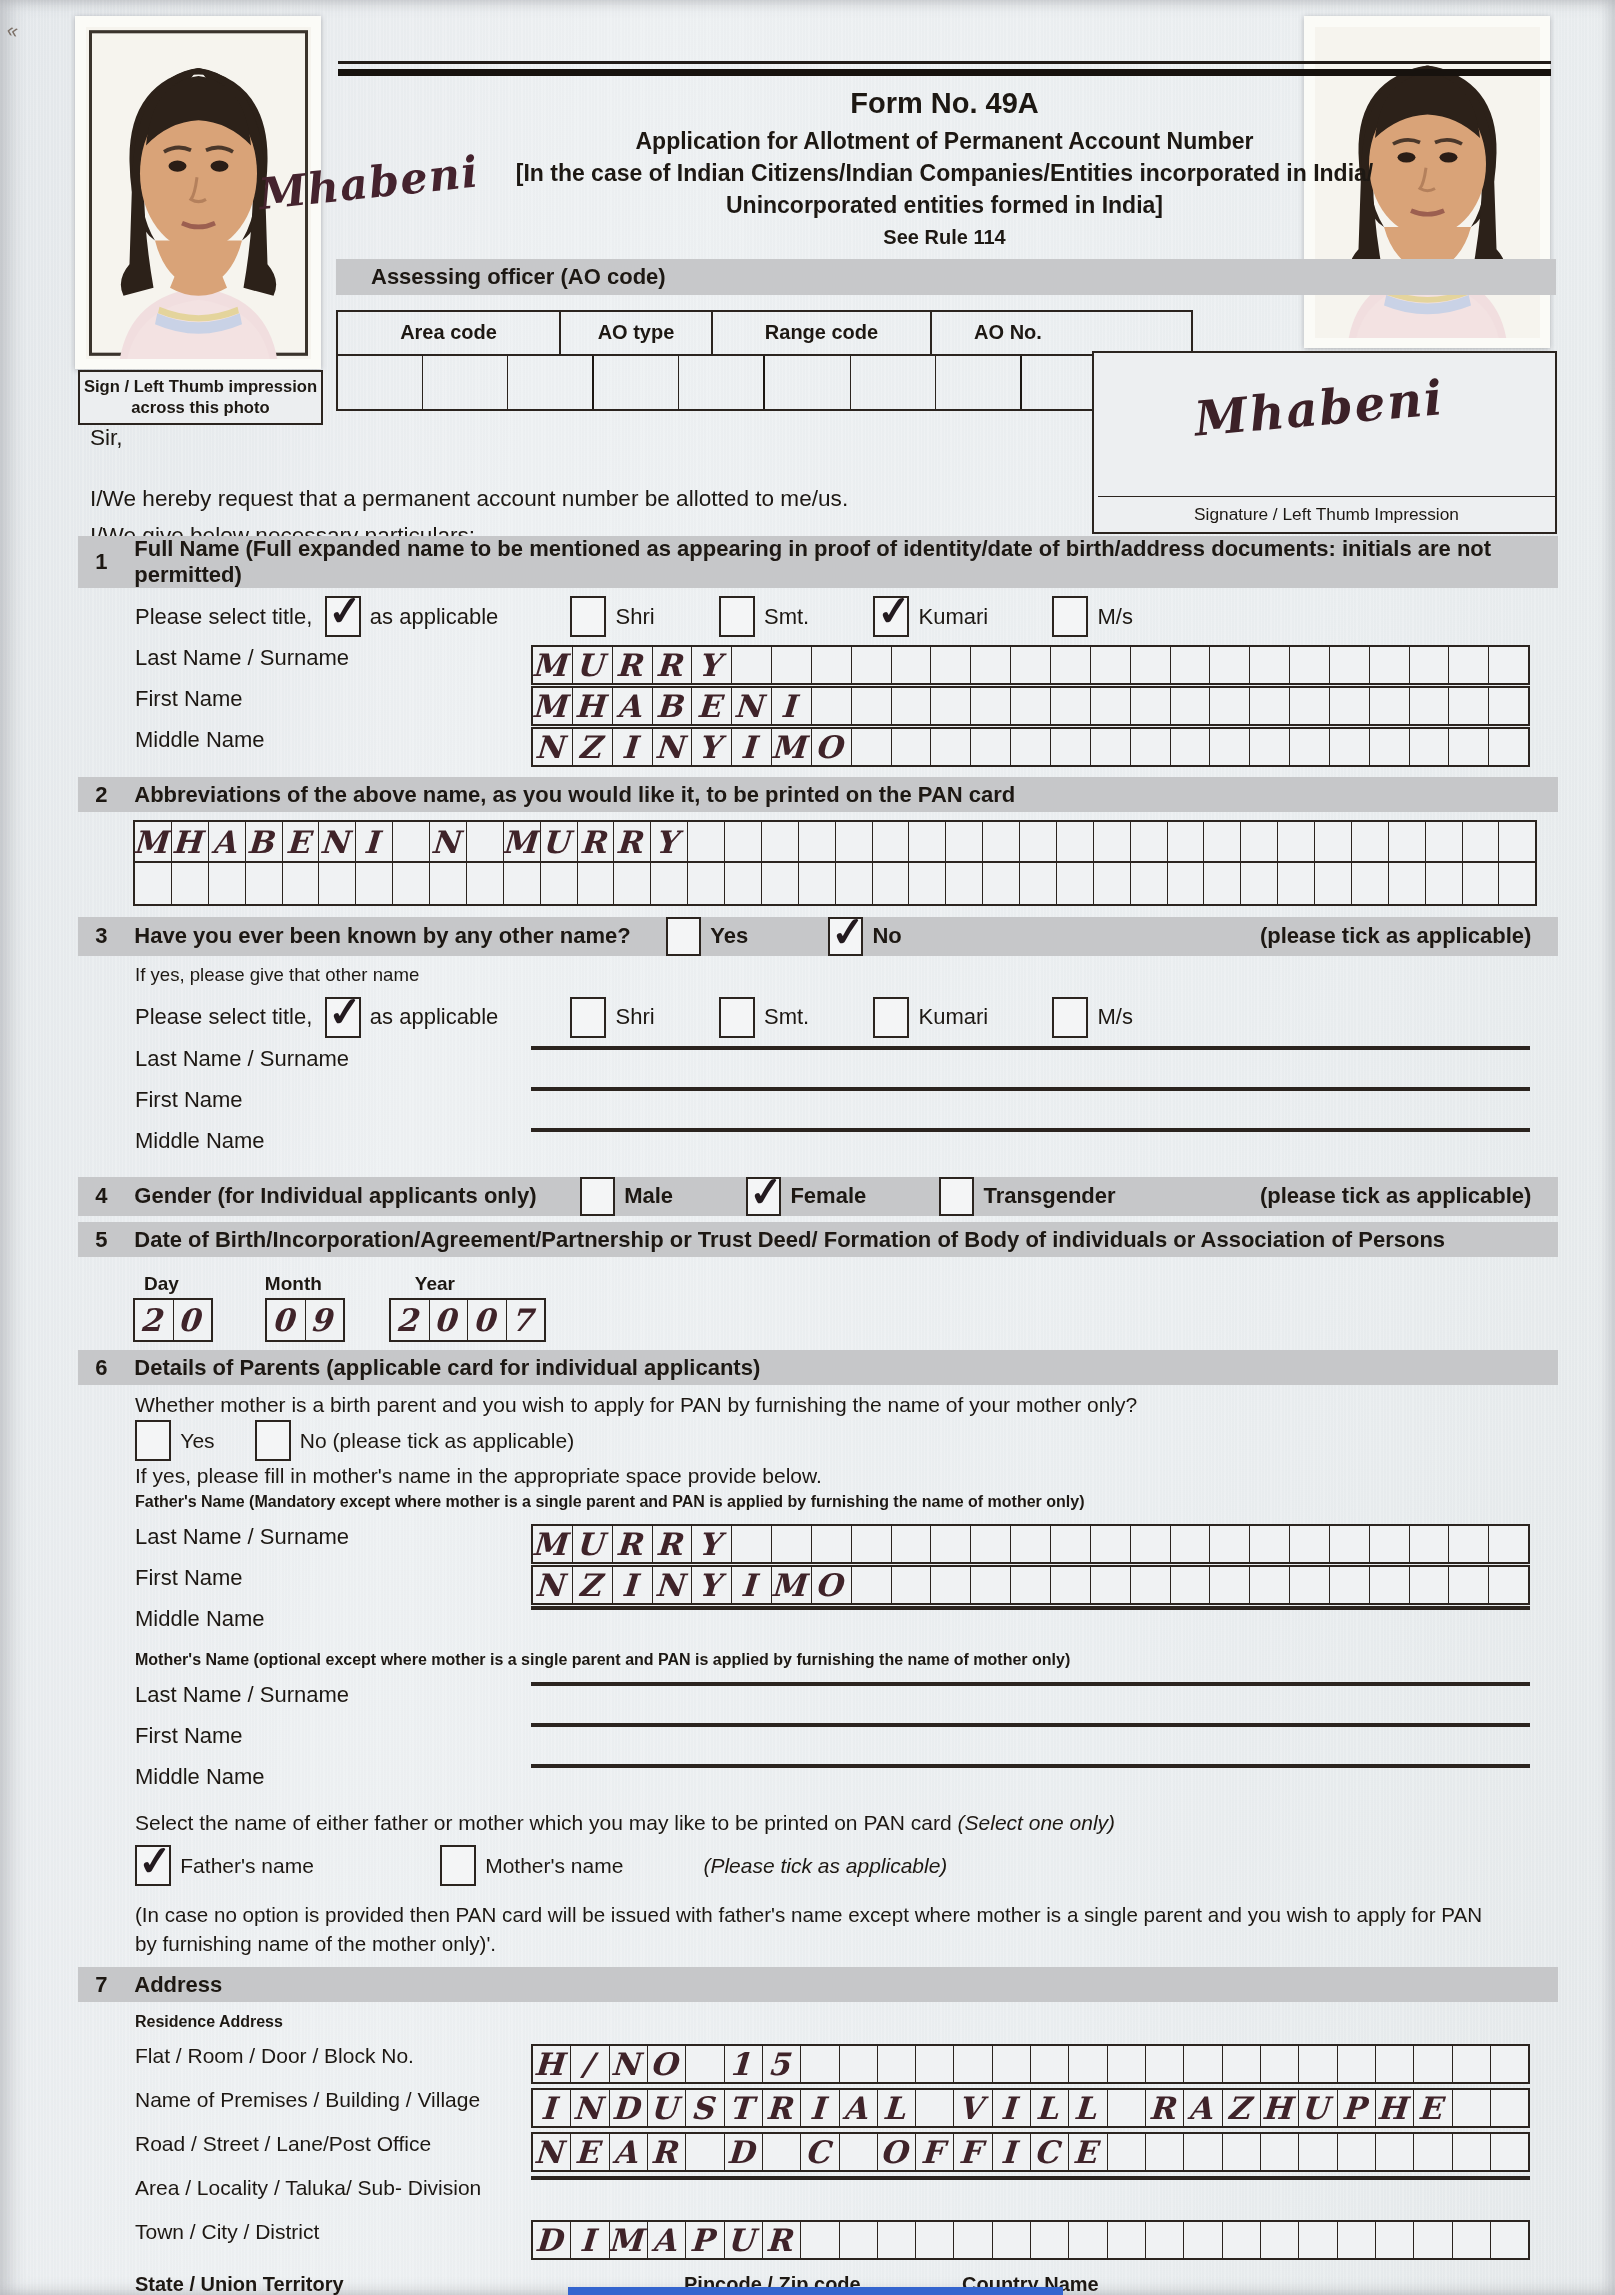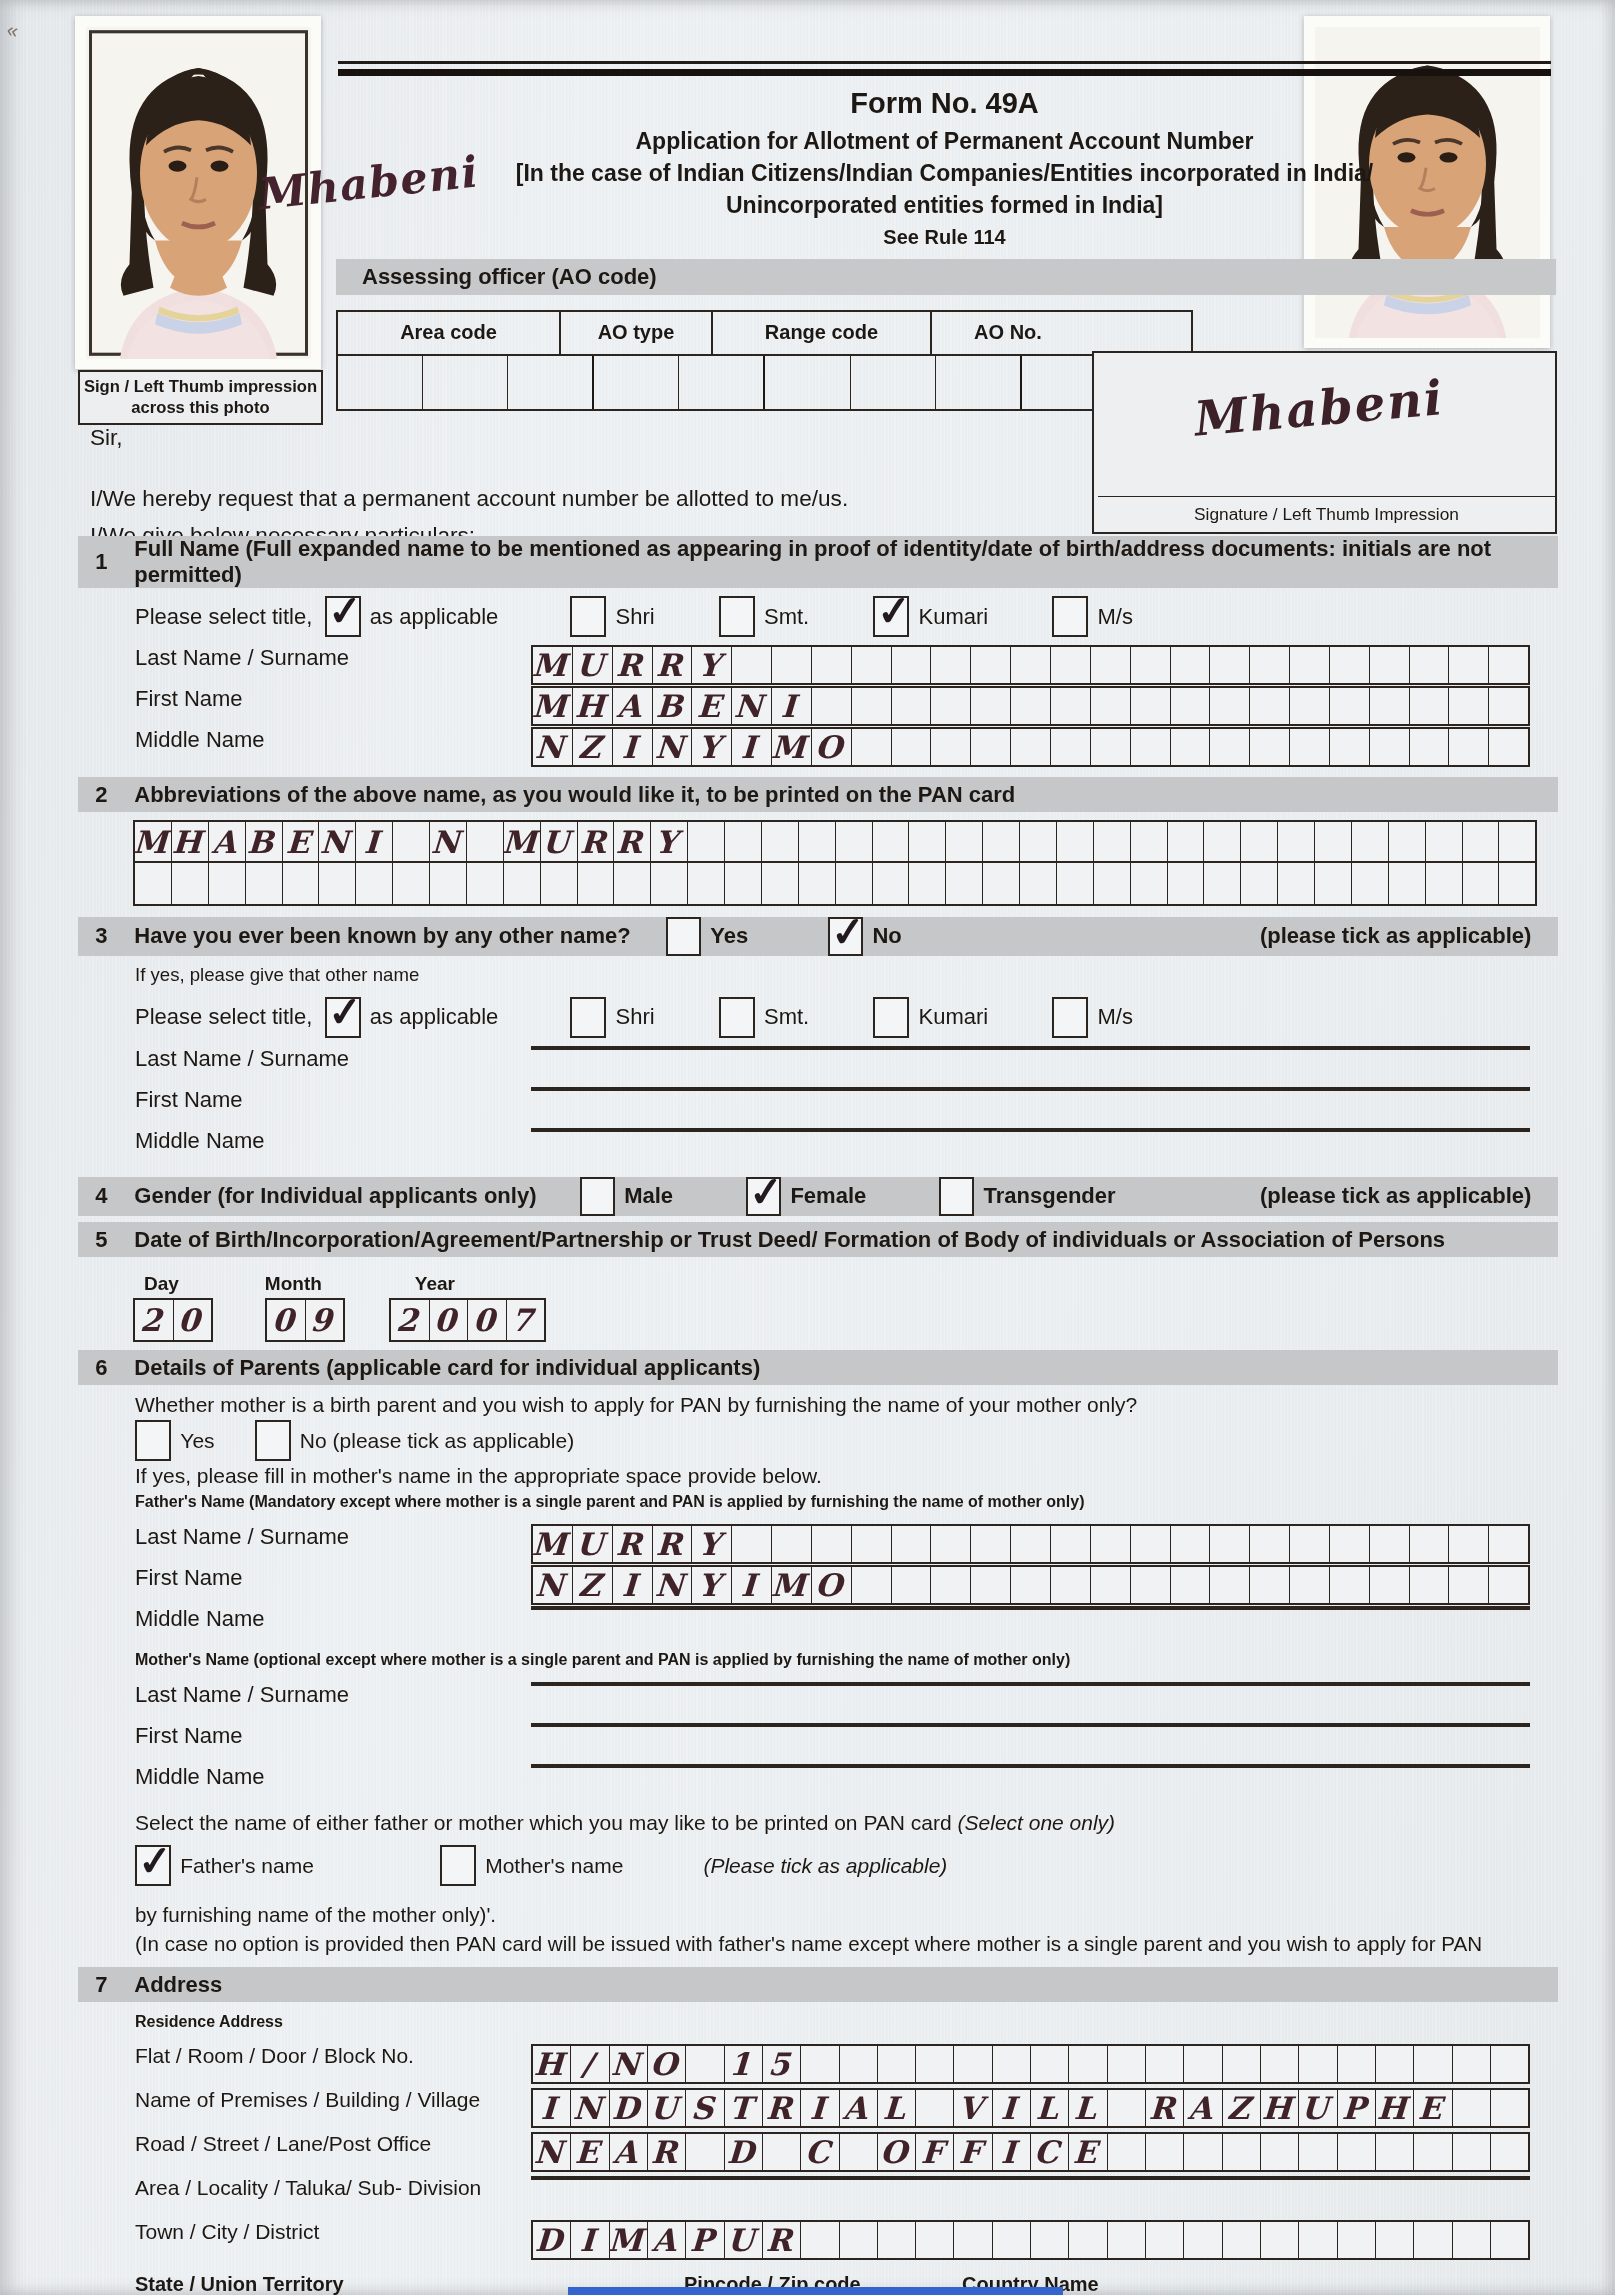--- a/index.html
+++ b/index.html
@@ -33,21 +33,21 @@
   .hdr .rule-thin{height:2.7px; background:#221c18;}
   .hdr .rule-thick{height:7.3px; background:#17120e; margin-top:5.3px;}
   .hdr .t1{font-size:29px; font-weight:bold; margin-top:10.6px;}
   .hdr .t2{font-size:23px; font-weight:bold; margin-top:8px;}
   .hdr .t3{font-size:23px; font-weight:bold; margin-top:5.3px;}
   .hdr .t5{font-size:20px; font-weight:bold; margin-top:6.6px;}
   .hdr .t6{font-size:16.6px; margin-top:6.6px;}
   .ao-band{
     position:absolute; left:336px; top:259px; width:1220px; height:36px;
     background:#c7c8ca; display:flex; align-items:center;
-    font-weight:bold; font-size:22px; padding-left:26px; box-sizing:border-box;
+    font-weight:bold; font-size:22px; padding-left:35px; box-sizing:border-box;
   }
   .ao-table{position:absolute; left:336px; top:310px; width:857px;}
   .ao-head{display:flex; border:2px solid #2b241f; border-bottom:none;}
   .ao-head div{
     flex:none; box-sizing:border-box; border-right:2px solid #2b241f;
     font-weight:bold; font-size:20px; text-align:center; padding:9.3px 0;
   }
   .ao-head div:last-child{border-right:none;}
   .ao-cells{display:flex; border:2px solid #2b241f; height:53px;}
   .ao-cells span{flex:1; border-right:1.3px solid #2b241f;}
@@ -905,22 +905,22 @@
     <div class="fmrow">
       <span class="cb checked"></span>
       <span>Father's name</span>
       <span style="width:126px"></span>
       <span class="cb"></span>
       <span>Mother's name</span>
       <span style="width:80px"></span>
       <span class="italic">(Please tick as applicable)</span>
     </div>
     <div class="fallback">
+      <div>(In case no option is provided then PAN card will be issued with father's name except where mother is a single parent and you wish to apply for PAN</div>
       <div>by furnishing name of the mother only)'.</div>
-      <div>(In case no option is provided then PAN card will be issued with father's name except where mother is a single parent and you wish to apply for PAN</div>
     </div>
 
     <div class="band" style="margin-top:9.3px">
       <span class="num">7</span>
       <span class="btitle">Address</span>
     </div>
     <div class="boldline" style="margin-top:10.6px;height:31px">Residence Address</div>
     <div class="frow addr" style="height:44px">
       <span class="flabel">Flat / Room / Door / Block No.</span>
       <span class="cellgrid w-addr">

